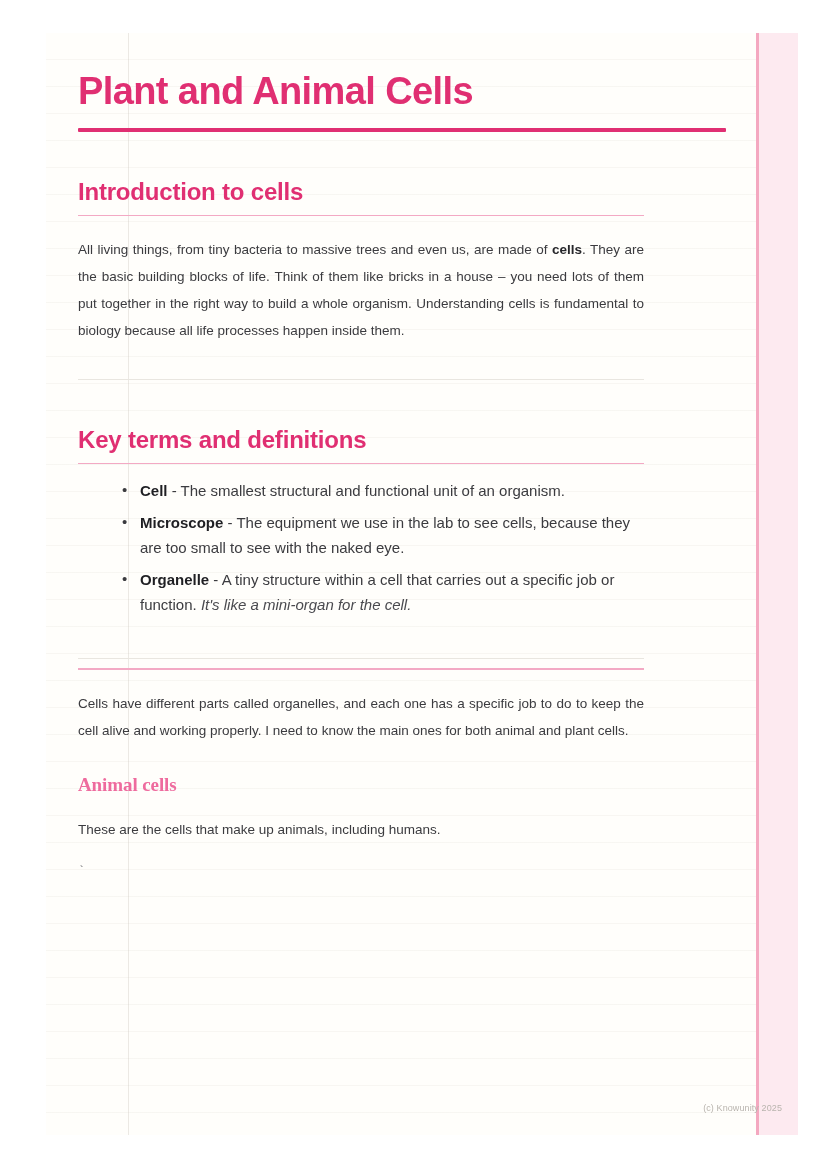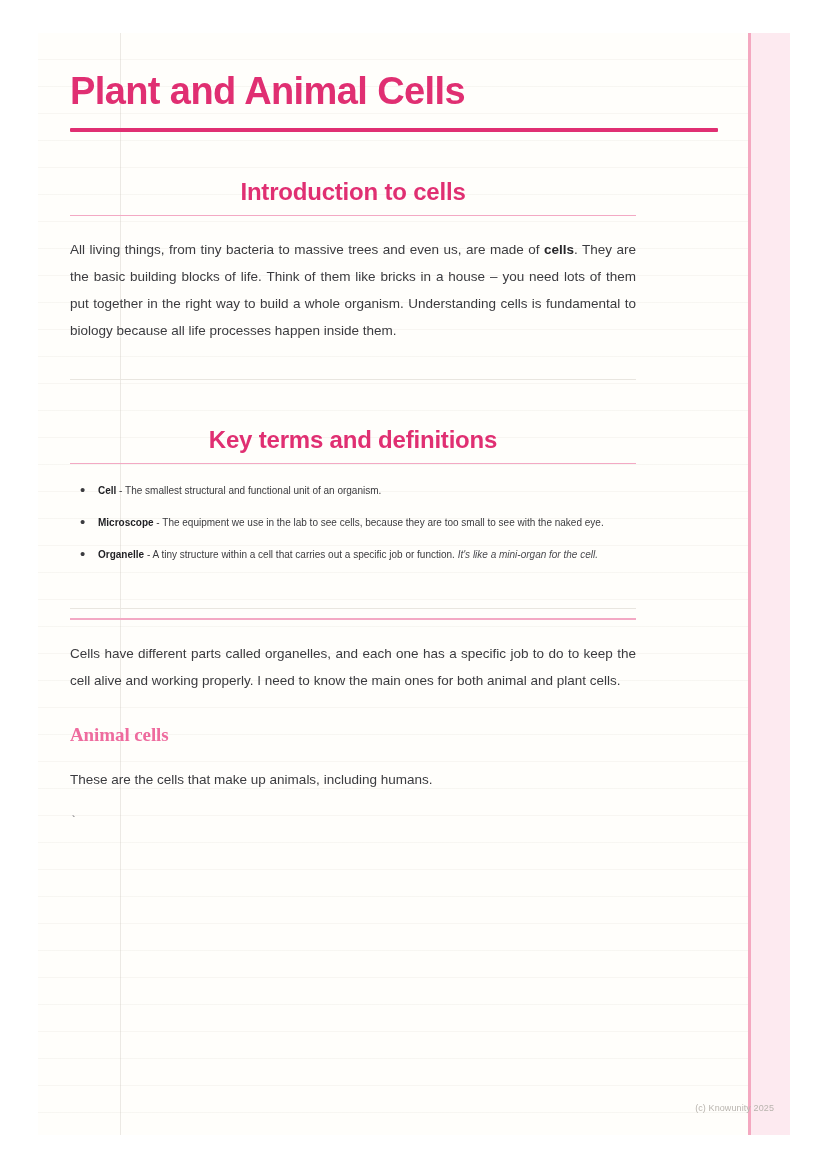--- a/index.html
+++ b/index.html
@@ -11,21 +11,21 @@
     width: 828px;
     height: 1171px;
     position: relative;
     overflow: hidden;
     font-family: "Liberation Sans", sans-serif;
   }
 
   
   .sheet {
     position: absolute;
-    left: 38px;
+    left: 46px;
     top: 33px;
     width: 752px;
     height: 1102px;
     background: #fffefb;
     box-shadow: 0 0 0 0 rgba(0,0,0,0);
     overflow: hidden;
   }
   
   .rules {
     position: absolute;
@@ -96,21 +96,20 @@
   h2.section-title {
     margin: 0;
     padding-top: 46px;
     font-size: 24px;
     line-height: 1.15;
     font-weight: 700;
     letter-spacing: -0.2px;
     color: #e02f72;
     font-family: "Liberation Sans Narrow", "Liberation Sans", sans-serif;
     font-stretch: condensed;
-    text-align: center;
   }
   .section-rule {
     margin-top: 9px;
     width: 566px;
     height: 1.5px;
     background: #f3a9c4;
   }
 
   h3.sub-title {
     margin: 0;
@@ -135,25 +134,26 @@
   }
   p.body-text b { font-weight: 700; color: #27272b; }
 
   ul.term-list {
     margin: 0;
     padding: 14px 0 0 26px;
     list-style: none;
   }
   ul.term-list li {
     position: relative;
-    font-size: 10px;
+    font-size: 15px;
     line-height: 25px;
     color: #3b3b3f;
     margin-bottom: 7px;
     padding-left: 2px;
+    margin-left: 34px;
   }
   ul.term-list li::before {
     content: "\2022";
     position: absolute;
     left: -16px;
     top: -1px;
     color: #3b3b3f;
     font-size: 15px;
   }
   ul.term-list li b { font-weight: 700; color: #1f1f23; }

